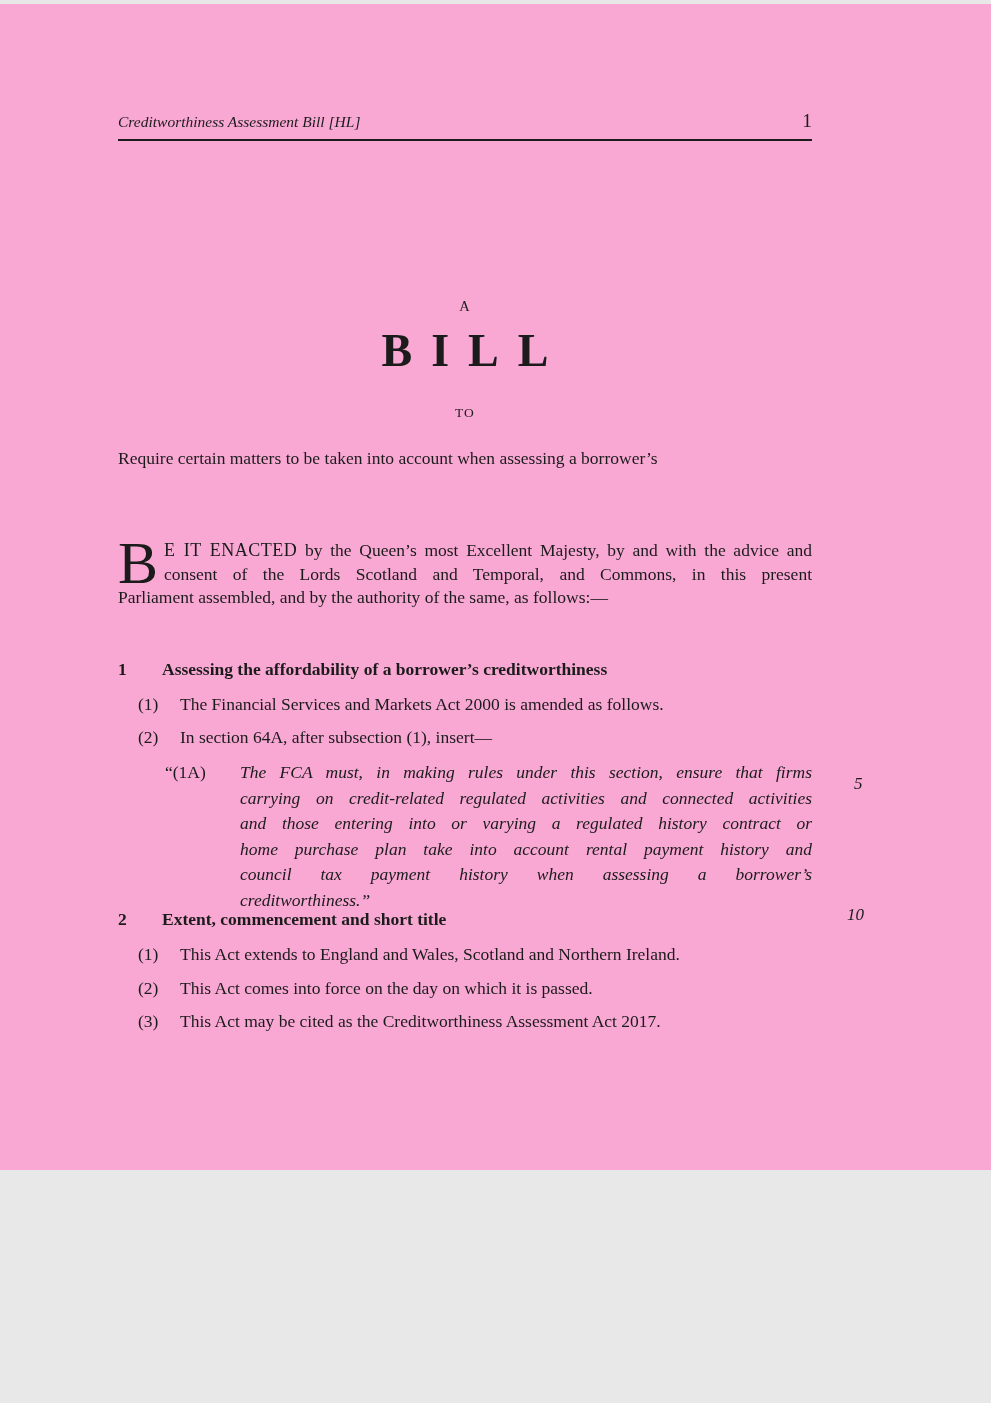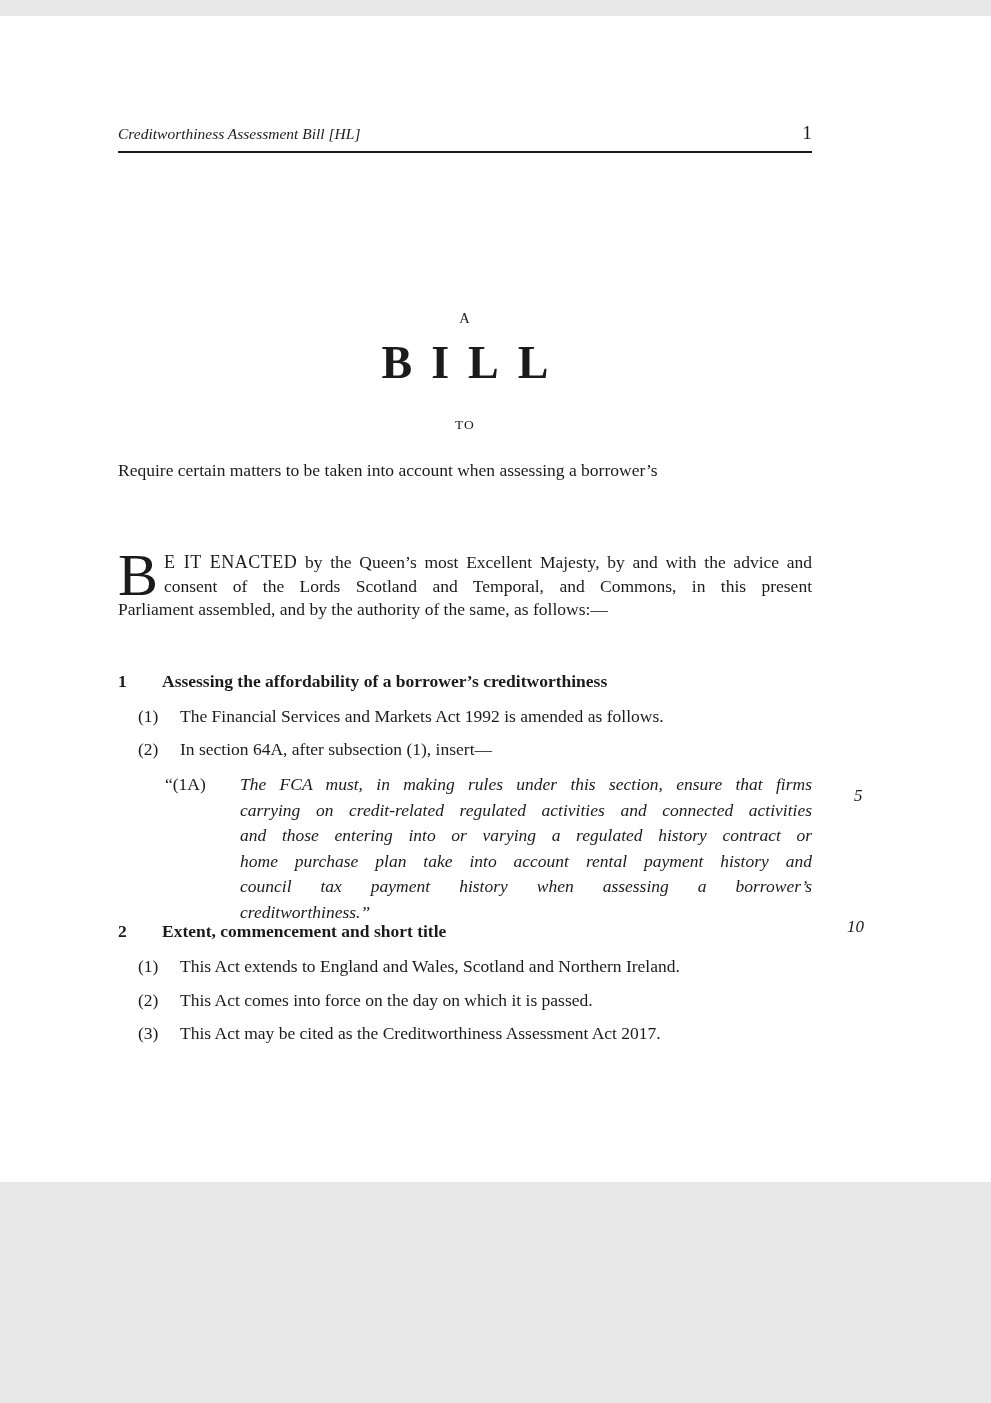--- a/index.html
+++ b/index.html
@@ -1,21 +1,21 @@
 <!DOCTYPE html>
 <html><head>
 <meta charset="utf-8">
 <style>
   html, body { margin: 0; padding: 0; background: #e8e8e8; }
   .page {
     position: relative;
     width: 991px;
     height: 1166px;
-    margin: 16px auto;
-    background: #ffffff;
+    margin: 4px auto;
+    background: #f9a8d4;
     font-family: "Liberation Serif", serif;
     color: #1b1b1b;
     overflow: hidden;
   }
 
   
   .header {
     position: absolute;
     top: 106px;
     left: 118px;
@@ -172,21 +172,21 @@
     <div class="enacting-line full">Parliament assembled, and by the authority of the same, as follows:—</div>
   </div>
 
   <div class="section-head" id="section1-head">
     <span class="section-num">1</span>
     <div class="section-heading">Assessing the affordability of a borrower’s creditworthiness</div>
   </div>
 
   <div class="subsection" id="s1-ss1">
     <span class="ss-num">(1)</span>
-    <div class="ss-text">The Financial Services and Markets Act 1992 is amended as follows.</div>
+    <div class="ss-text">The Financial Services and Markets Act 2000 is amended as follows.</div>
   </div>
 
   <div class="subsection" id="s1-ss2">
     <span class="ss-num">(2)</span>
     <div class="ss-text">In section 64A, after subsection (1), insert—</div>
   </div>
 
   <div class="quote">
     <span class="q-num">“(1A)</span>
     <div class="q-lines">

